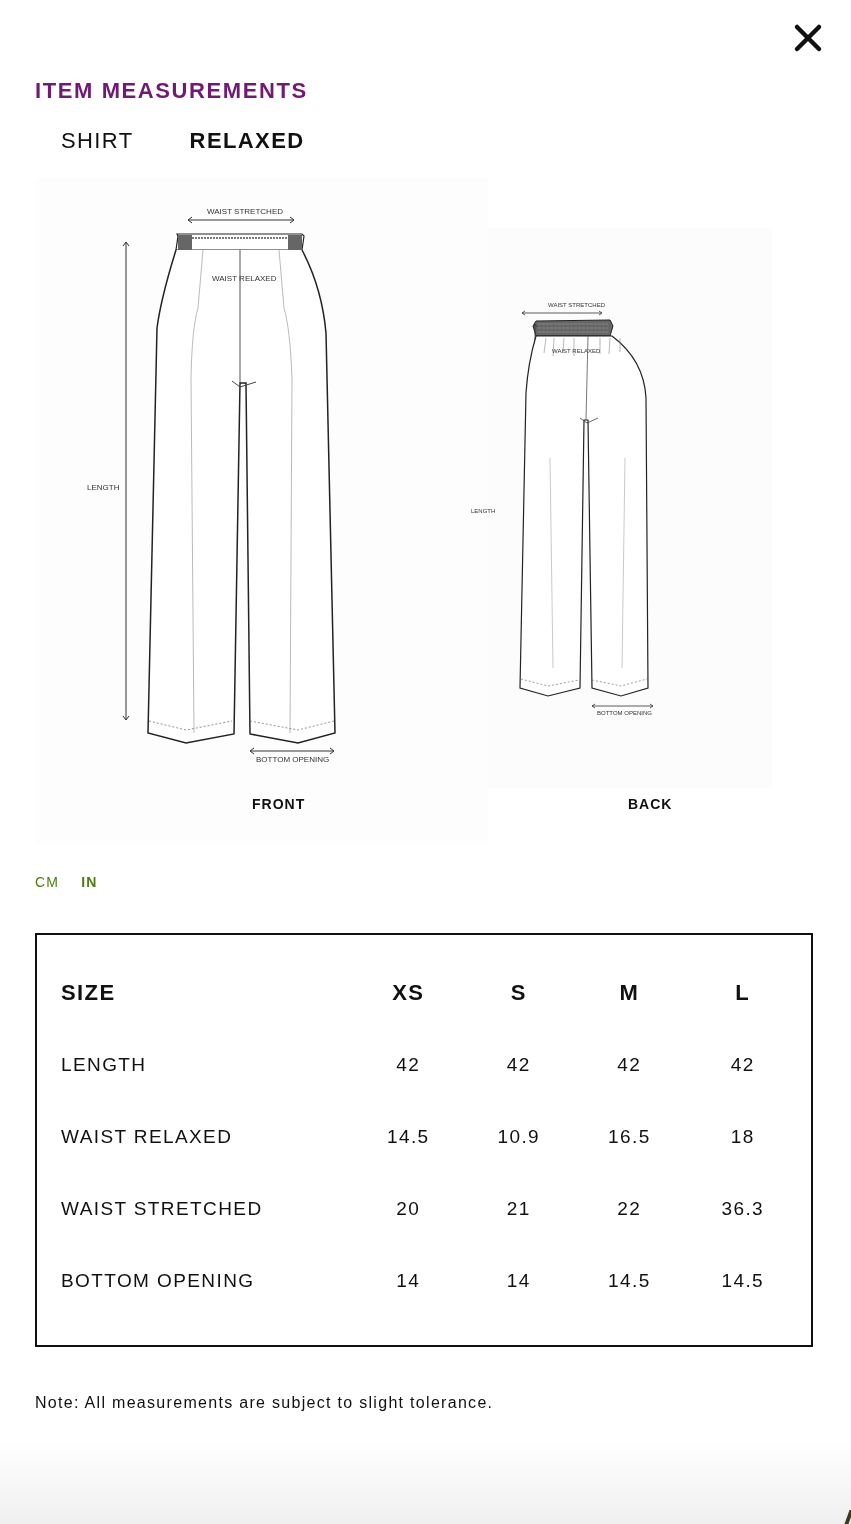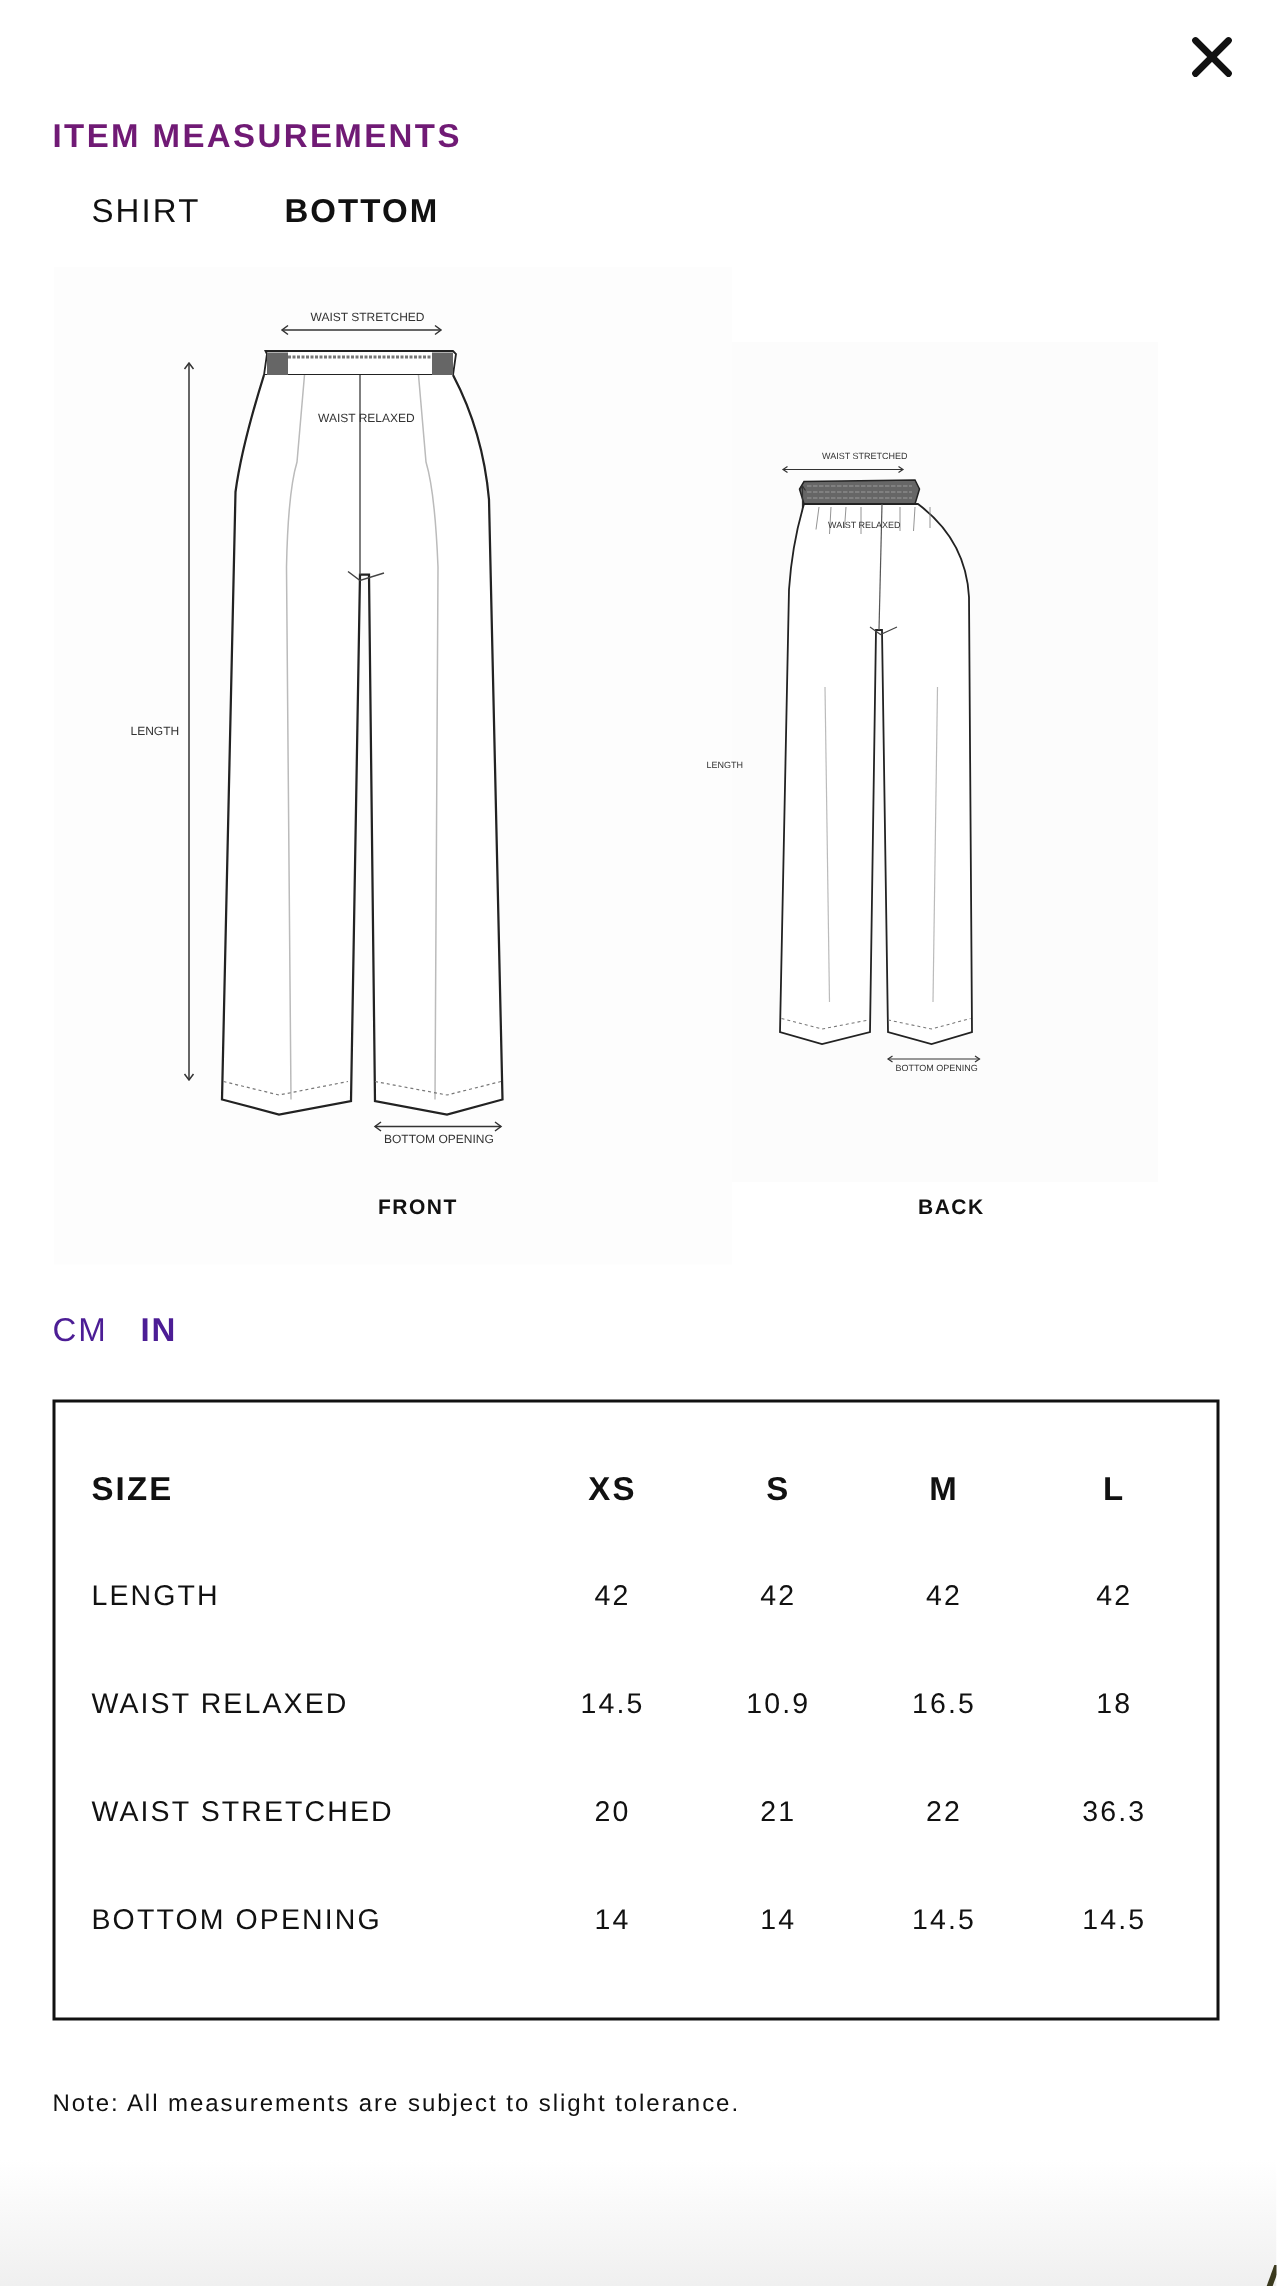--- a/index.html
+++ b/index.html
@@ -17,21 +17,21 @@
 
   .diagram-area { position: absolute; left: 36px; top: 178px; width: 740px; height: 665px; }
   .panel-front { position: absolute; left: 0; top: 0; width: 452px; height: 665px; background: #fdfdfd; }
   .panel-back { position: absolute; left: 452px; top: 50px; width: 284px; height: 560px; background: #fcfcfc; }
   .diagram-svg { position: absolute; left: 0; top: 0; }
   .diag-label { position: absolute; font-size: 8px; color: #333; letter-spacing: 0px; white-space: nowrap; }
   .diag-label.small { font-size: 6px; }
   .view-label { position: absolute; font-size: 14px; font-weight: 700; letter-spacing: 1px; color: #111; padding-left: 48px; }
 
   .unit-tabs { position: absolute; left: 35px; top: 874px; display: flex; gap: 22px; }
-  .unit-tab { font-size: 22px; letter-spacing: 1.2px; color: #4c1d95; cursor: pointer; }
+  .unit-tab { font-size: 14px; letter-spacing: 1.2px; color: #4d7c0f; cursor: pointer; }
   .unit-tab.active { font-weight: 700; }
 
   .size-table-wrap { position: absolute; left: 35px; top: 933px; width: 778px; height: 414px; border: 2px solid #111; }
   .size-table { position: absolute; left: 24px; top: 22px; width: 740px; border-collapse: collapse; }
   .size-table th, .size-table td { height: 72px; font-size: 19px; letter-spacing: 1.4px; color: #111; text-align: center; vertical-align: middle; white-space: nowrap; }
   .size-table th { font-weight: 700; font-size: 22px; }
   .size-table .label-col { text-align: left; width: 294px; }
   .size-table .c1 { width: 112px; }
   .size-table .c2 { width: 112px; }
   .size-table .c3 { width: 112px; }
@@ -50,21 +50,21 @@
   <svg viewBox="0 0 32 32">
     <line x1="5" y1="5" x2="27" y2="27" stroke="#111" stroke-width="4.5" stroke-linecap="round"></line>
     <line x1="27" y1="5" x2="5" y2="27" stroke="#111" stroke-width="4.5" stroke-linecap="round"></line>
   </svg>
 </div>
 
 <div class="page-title">ITEM MEASUREMENTS</div>
 
 <div class="garment-tabs">
   <div class="garment-tab">SHIRT</div>
-  <div class="garment-tab active">BOTTOM</div>
+  <div class="garment-tab active">RELAXED</div>
 </div>
 
 <div class="diagram-area">
   <div class="panel-front">
     <svg class="diagram-svg" width="452" height="665" viewBox="0 0 452 665">
 
       <line x1="152" y1="42" x2="258" y2="42" stroke="#333" stroke-width="1"></line>
       <polyline points="156,39 152,42 156,45" fill="none" stroke="#333" stroke-width="1"></polyline>
       <polyline points="254,39 258,42 254,45" fill="none" stroke="#333" stroke-width="1"></polyline>
 
@@ -137,21 +137,21 @@
 
       <line x1="104" y1="478" x2="165" y2="478" stroke="#333" stroke-width="0.8"></line>
       <polyline points="107,476 104,478 107,480" fill="none" stroke="#333" stroke-width="0.8"></polyline>
       <polyline points="162,476 165,478 162,480" fill="none" stroke="#333" stroke-width="0.8"></polyline>
     </svg>
     <div class="diag-label small" style="left:60px; top:74px;">WAIST STRETCHED</div>
     <div class="diag-label small" style="left:64px; top:120px;">WAIST RELAXED</div>
     <div class="diag-label small" style="left:-17px; top:280px;">LENGTH</div>
     <div class="diag-label small" style="left:109px; top:482px;">BOTTOM OPENING</div>
   </div>
-  <div class="view-label" style="left:528px; top:618px;">BACK</div>
+  <div class="view-label" style="left:544px; top:618px;">BACK</div>
 </div>
 
 <div class="unit-tabs">
   <div class="unit-tab">CM</div>
   <div class="unit-tab active">IN</div>
 </div>
 
 <div class="size-table-wrap">
   <table class="size-table">
     <thead>

